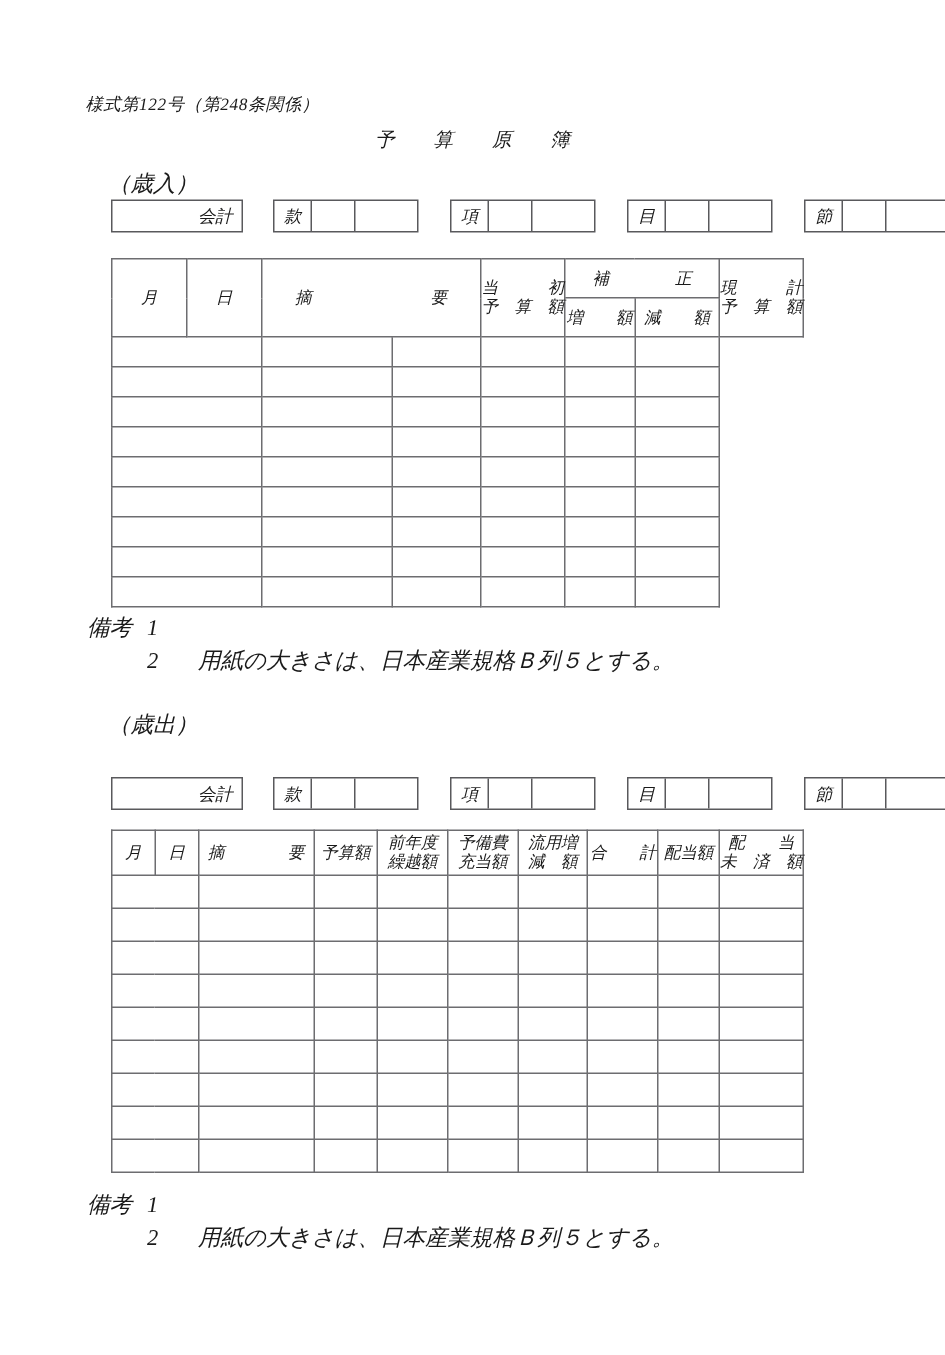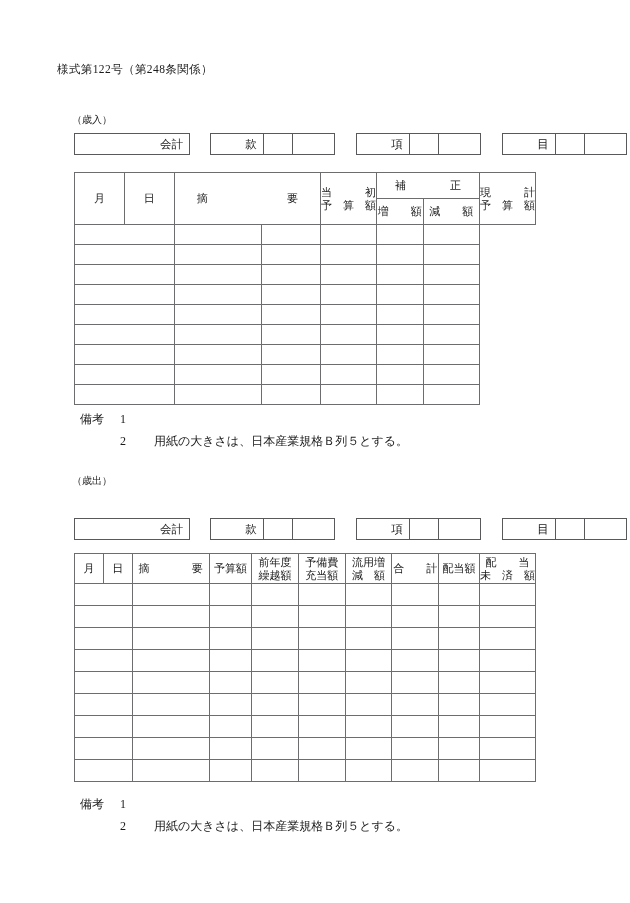--- a/index.html
+++ b/index.html
@@ -13,20 +13,21 @@
     font-family: "Liberation Serif", "DejaVu Serif", serif;
     color: #1a1a1a;
     position: relative;
     overflow: hidden;
   }
   .page {
     position: relative;
     width: 536px;
     height: 903px;
     box-sizing: border-box;
+    font-style: italic;
   }
 
   
   .form-no {
     position: absolute;
     left: 57px;
     top: 62px;
     font-size: 11.5px;
     letter-spacing: 0.4px;
     white-space: nowrap;
@@ -42,42 +43,41 @@
   }
   .doc-title span.t-ch {
     letter-spacing: 26px;
   }
   .doc-title span.t-last {
     letter-spacing: 0;
   }
   .section-label {
     position: absolute;
     left: 72px;
-    font-size: 10px;
+    font-size: 15px;
     white-space: nowrap;
   }
   #sec-in  { top: 113px; }
   #sec-out { top: 474px; }
 
   
   .code-row {
     position: absolute;
     left: 74px;
     display: flex;
     align-items: flex-start;
   }
   #code-row-in  { top: 133px; }
   #code-row-out { top: 518px; }
 
   .code-group {
     display: flex;
     border: 1px solid #59595c;
     height: 22px;
     box-sizing: border-box;
-    padding-left: 28px;
   }
   .code-cell {
     border-right: 1px solid #59595c;
     box-sizing: border-box;
     font-size: 11.5px;
     display: flex;
     align-items: center;
     justify-content: center;
     height: 100%;
   }
@@ -123,40 +123,43 @@
   #tbl-in .h-half { height: 26px; }
 
   
   #tbl-out { top: 553px; }
   #tbl-out th { height: 30px; }
   #tbl-out td.body-cell { height: 22px; }
 
   
   .remarks {
     position: absolute;
-    left: 80px;
-    font-size: 12px;
+    left: 58px;
+    font-size: 15px;
     line-height: 22px;
     white-space: nowrap;
   }
   #rem-in  { top: 408px; }
   #rem-out { top: 793px; }
   .rem-line { display: flex; }
   .rem-head  { width: 40px; flex: none; }
   .rem-num   { width: 34px; flex: none; }
   .rem-text  { flex: none; }
   .rem-indent { padding-left: 40px; }
 </style>
 </head>
 <body>
 
 <div class="page">
 
   <div class="form-no">様式第122号（第248条関係）</div>
 
+  <div class="doc-title">
+    <span class="t-ch">予</span><span class="t-ch">算</span><span class="t-ch">原</span><span class="t-last">簿</span>
+  </div>
 
   <div class="section-label" id="sec-in">（歳入）</div>
 
   <div class="code-row" id="code-row-in">
     <div class="code-group cg-kaikei">
       <div class="code-cell c-label">会計</div>
     </div>
     <div class="gap-a"></div>
     <div class="code-group cg-std">
       <div class="code-cell c-label">款</div>

